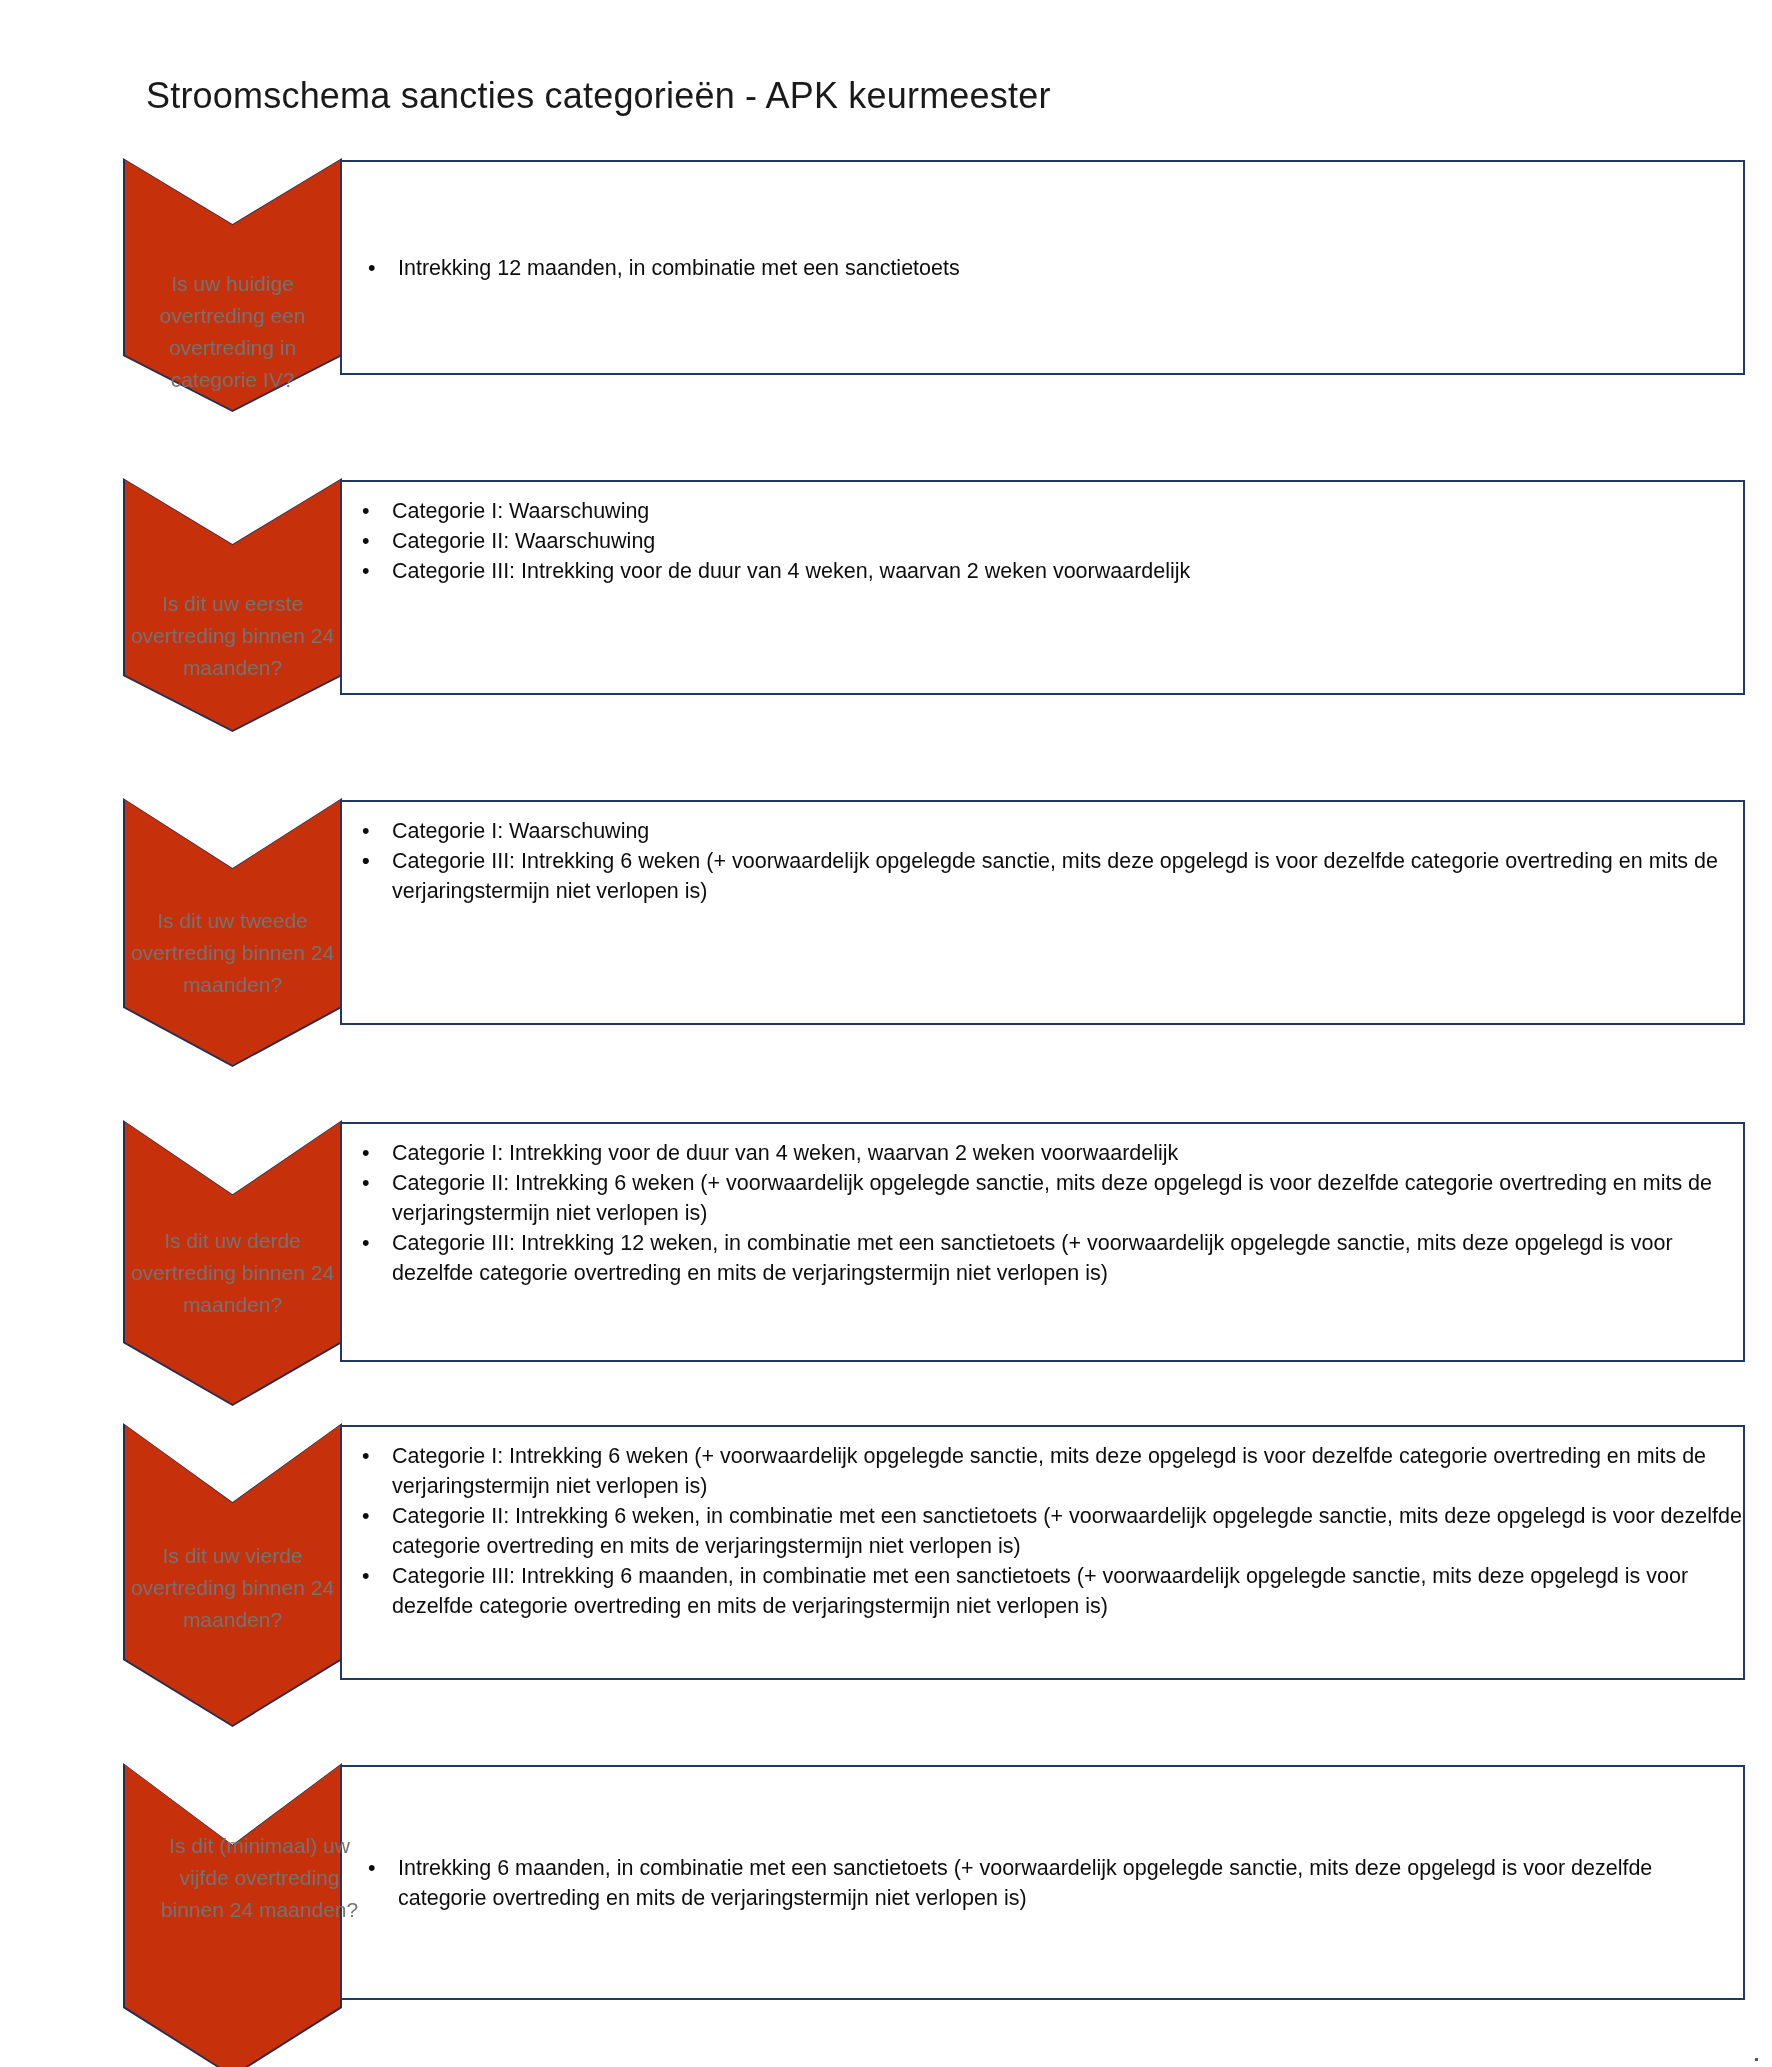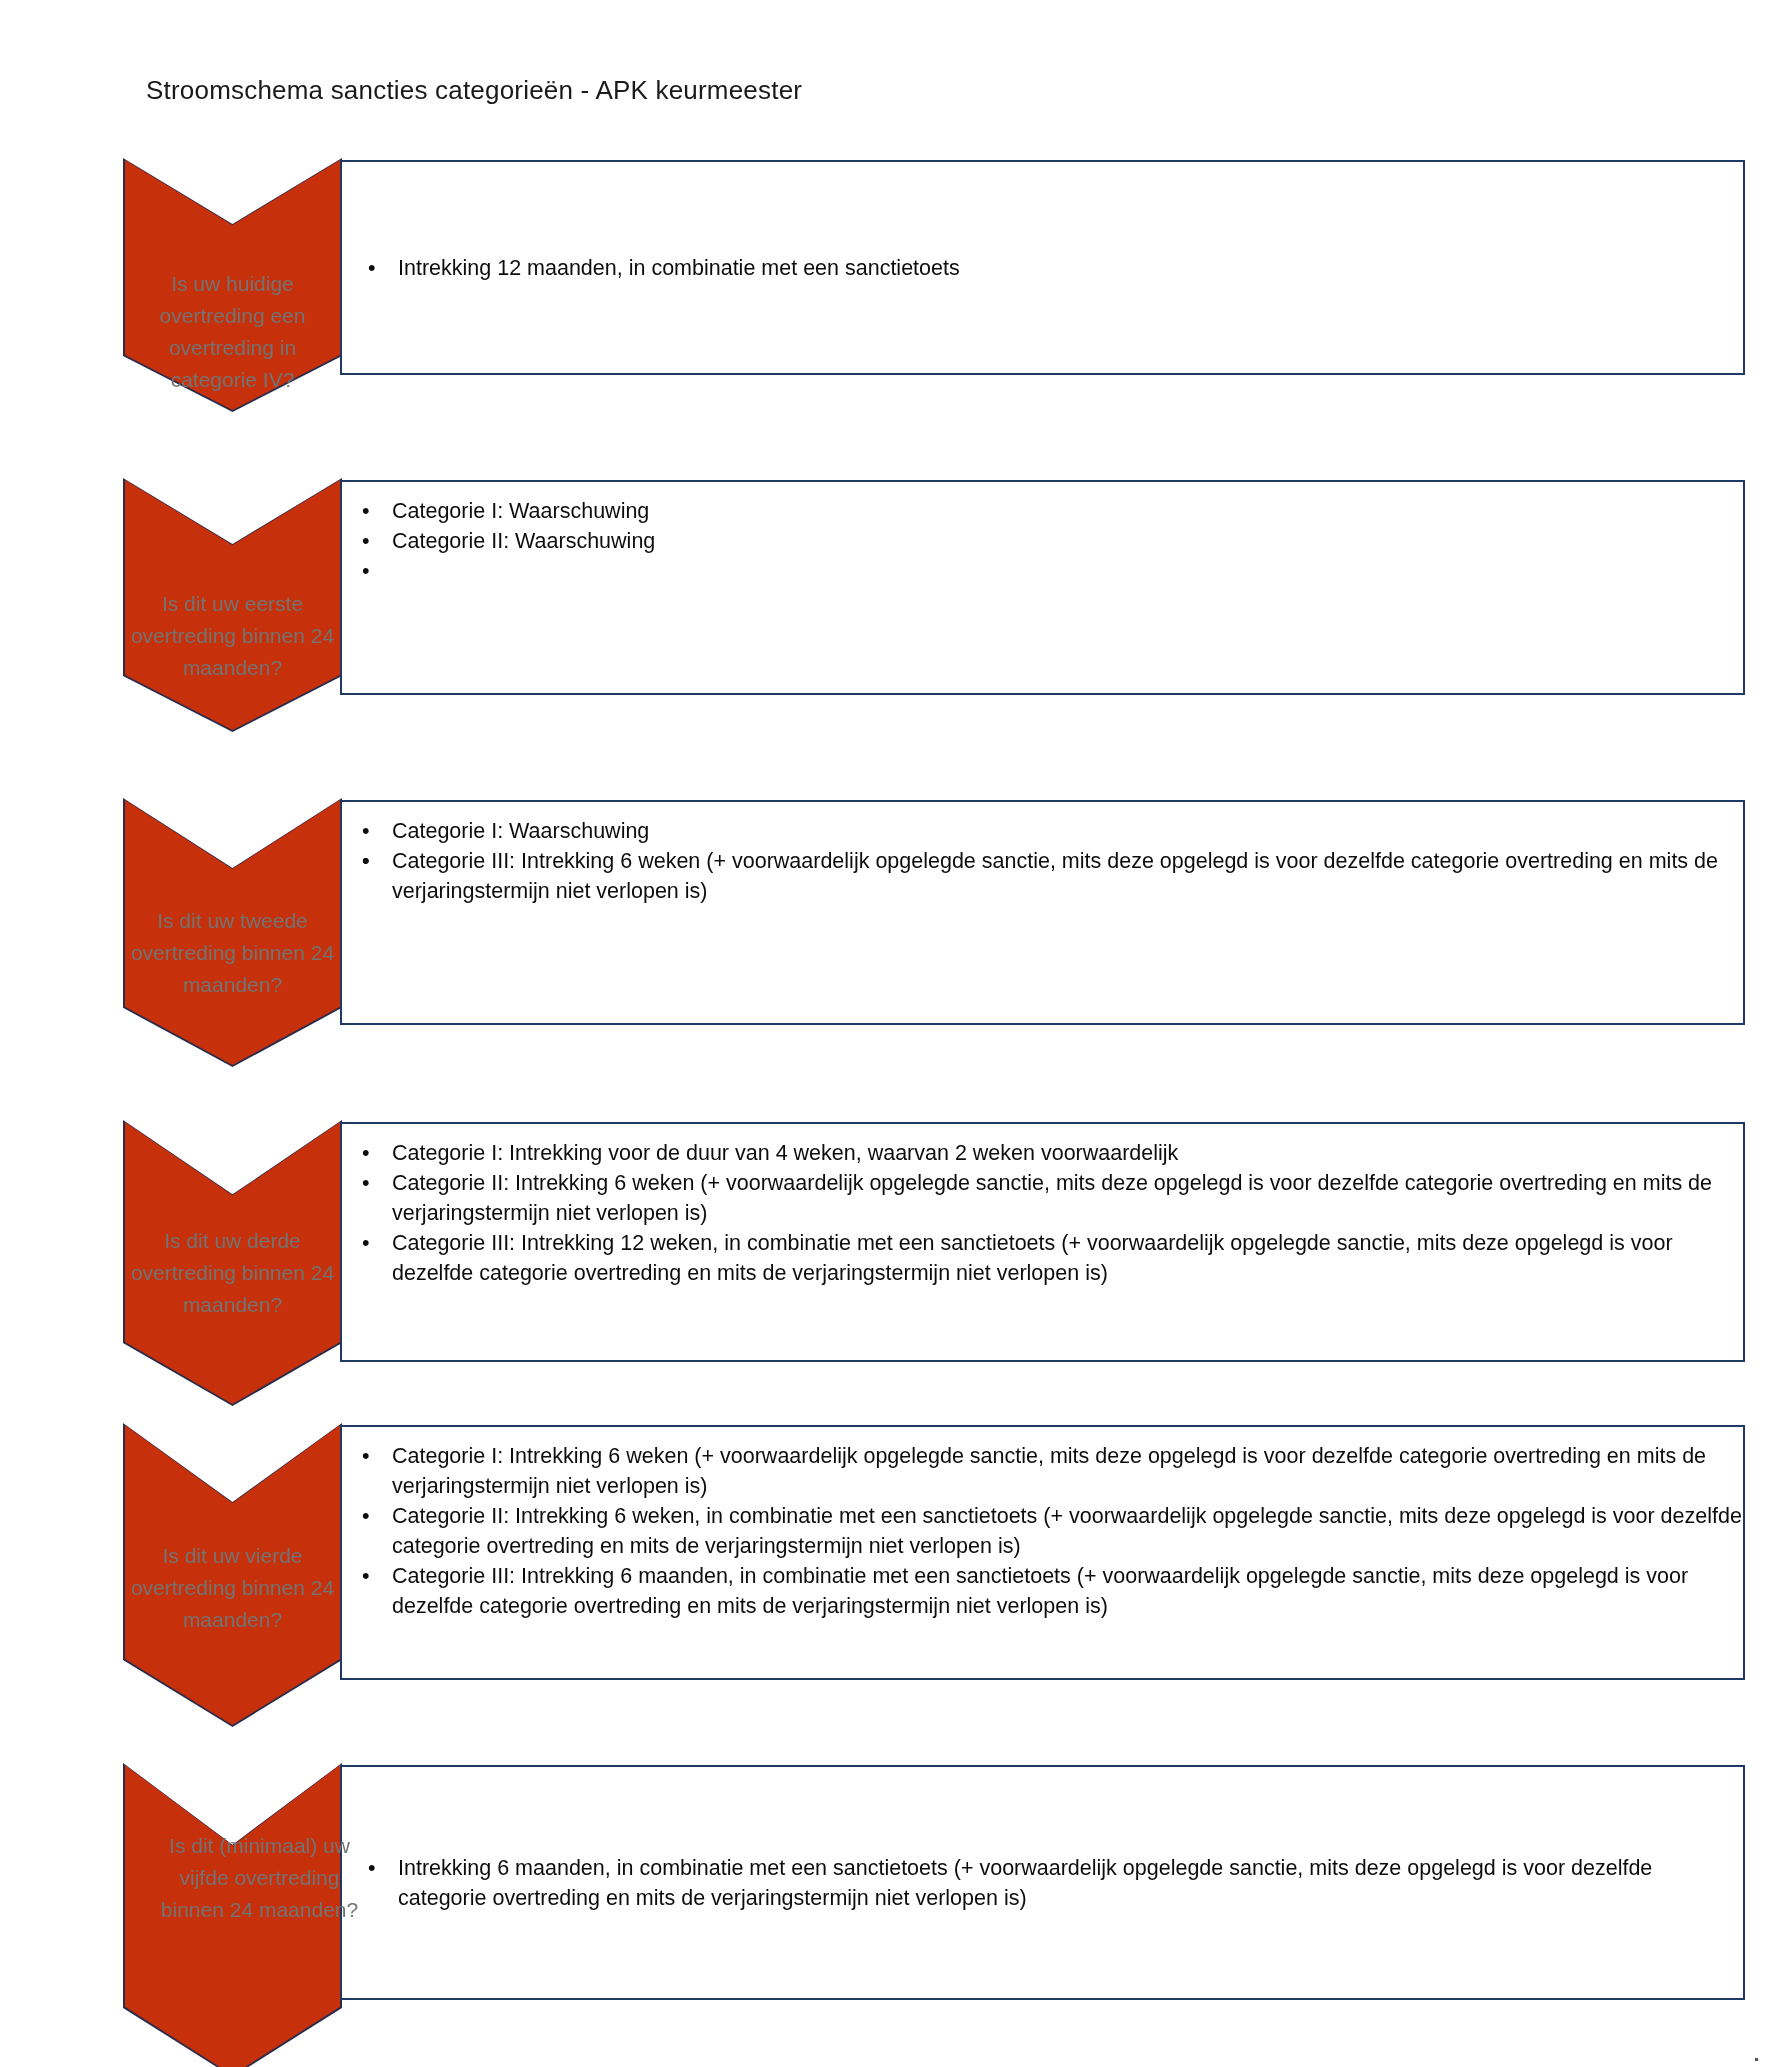--- a/index.html
+++ b/index.html
@@ -19,21 +19,21 @@
   .page {
     position: relative;
     width: 1772px;
     height: 2067px;
   }
 
   .page-title {
     position: absolute;
     left: 146px;
     top: 75px;
-    font-size: 26px;
+    font-size: 36px;
     font-weight: 400;
     color: #1a1a1a;
     letter-spacing: 0.2px;
     white-space: nowrap;
   }
 
   
   .chevron {
     position: absolute;
     left: 125px;
@@ -116,21 +116,21 @@
           <li class="bullet-item wide"><span class="dot">•</span><span>Intrekking 12 maanden, in combinatie met een sanctietoets</span></li>
         </ul>
       </div>
       <div class="chevron" style="top: 160px; height: 250px;"></div>
       <div class="chevron-label" style="top: 268px;">Is uw huidige overtreding een overtreding in categorie IV?</div>
       <div class="chevron-outline" style="top: 478px; height: 254px; left: 123px; width: 219px;"></div>
       <div class="content-box" style="top: 480px; height: 215px;">
         <ul class="bullet-list" style="padding-top: 14px;">
           <li class="bullet-item"><span class="dot">•</span><span>Categorie I: Waarschuwing</span></li>
           <li class="bullet-item"><span class="dot">•</span><span>Categorie II: Waarschuwing</span></li>
-          <li class="bullet-item"><span class="dot">•</span></li>
+          <li class="bullet-item"><span class="dot">•</span><span>Categorie III: Intrekking voor de duur van 4 weken, waarvan 2 weken voorwaardelijk</span></li>
         </ul>
       </div>
       <div class="chevron" style="top: 480px; height: 250px;"></div>
       <div class="chevron-label" style="top: 588px;">Is dit uw eerste overtreding binnen 24 maanden?</div>
       <div class="chevron-outline" style="top: 798px; height: 269px; left: 123px; width: 219px;"></div>
       <div class="content-box" style="top: 800px; height: 225px;">
         <ul class="bullet-list" style="padding-top: 14px;">
           <li class="bullet-item"><span class="dot">•</span><span>Categorie I: Waarschuwing</span></li>
           <li class="bullet-item"><span class="dot">•</span></li>
           <li class="bullet-item"><span class="dot">•</span><span>Categorie III: Intrekking 6 weken (+ voorwaardelijk opgelegde sanctie, mits deze opgelegd is voor dezelfde categorie overtreding en mits de verjaringstermijn niet verlopen is)</span></li>

